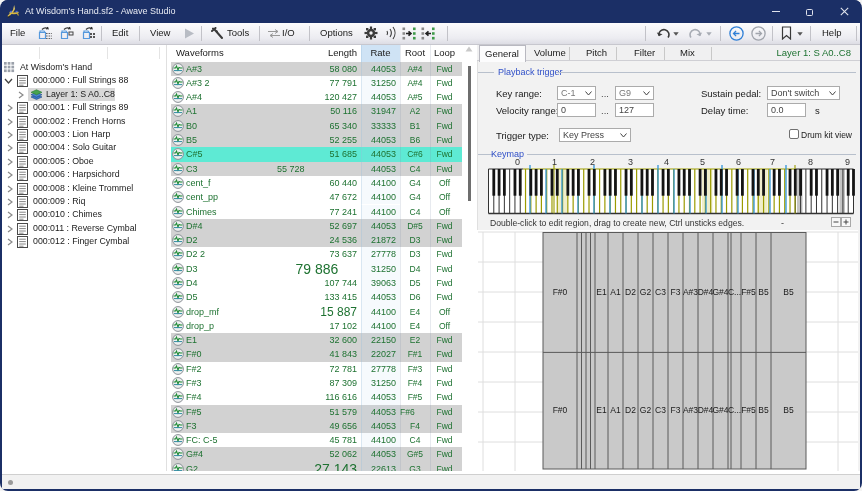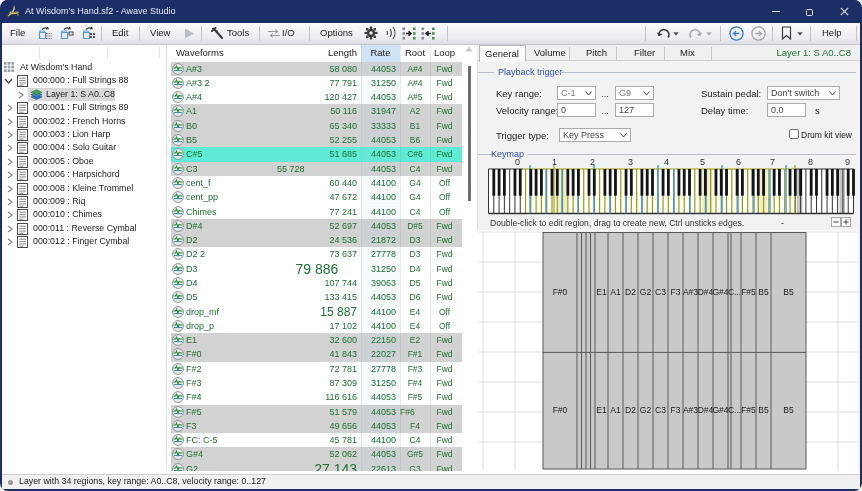--- a/index.html
+++ b/index.html
@@ -983,13 +983,12 @@
         <rect x="8" y="1" width="2" height="2"></rect>
         <rect x="8" y="4.5" width="2" height="2"></rect>
         <rect x="8" y="8" width="2" height="2"></rect>
 <rect x="4.5" y="4.5" width="2" height="2"></rect>
         <rect x="4.5" y="8" width="2" height="2"></rect>
         <rect x="1" y="8" width="2" height="2"></rect>
       </g>
 </svg>
 <div class="abs" style="left:2px;top:473.5px;width:858px;height:15.5px;background:#f1f1f1;border-top:1px solid #cfcfcf"></div>
 <div class="abs" style="left:8px;top:480px;width:5px;height:5px;background:#9a9a9a;border-radius:50%"></div>
-<div class="abs" style="left:19px;top:475px;height:13px;line-height:13px;font-size:8.8px;color:#1a1a1a">Layer with 34 regions, key range: A0..C8, velocity range: 0..127</div>
 </div>
 </body></html>

